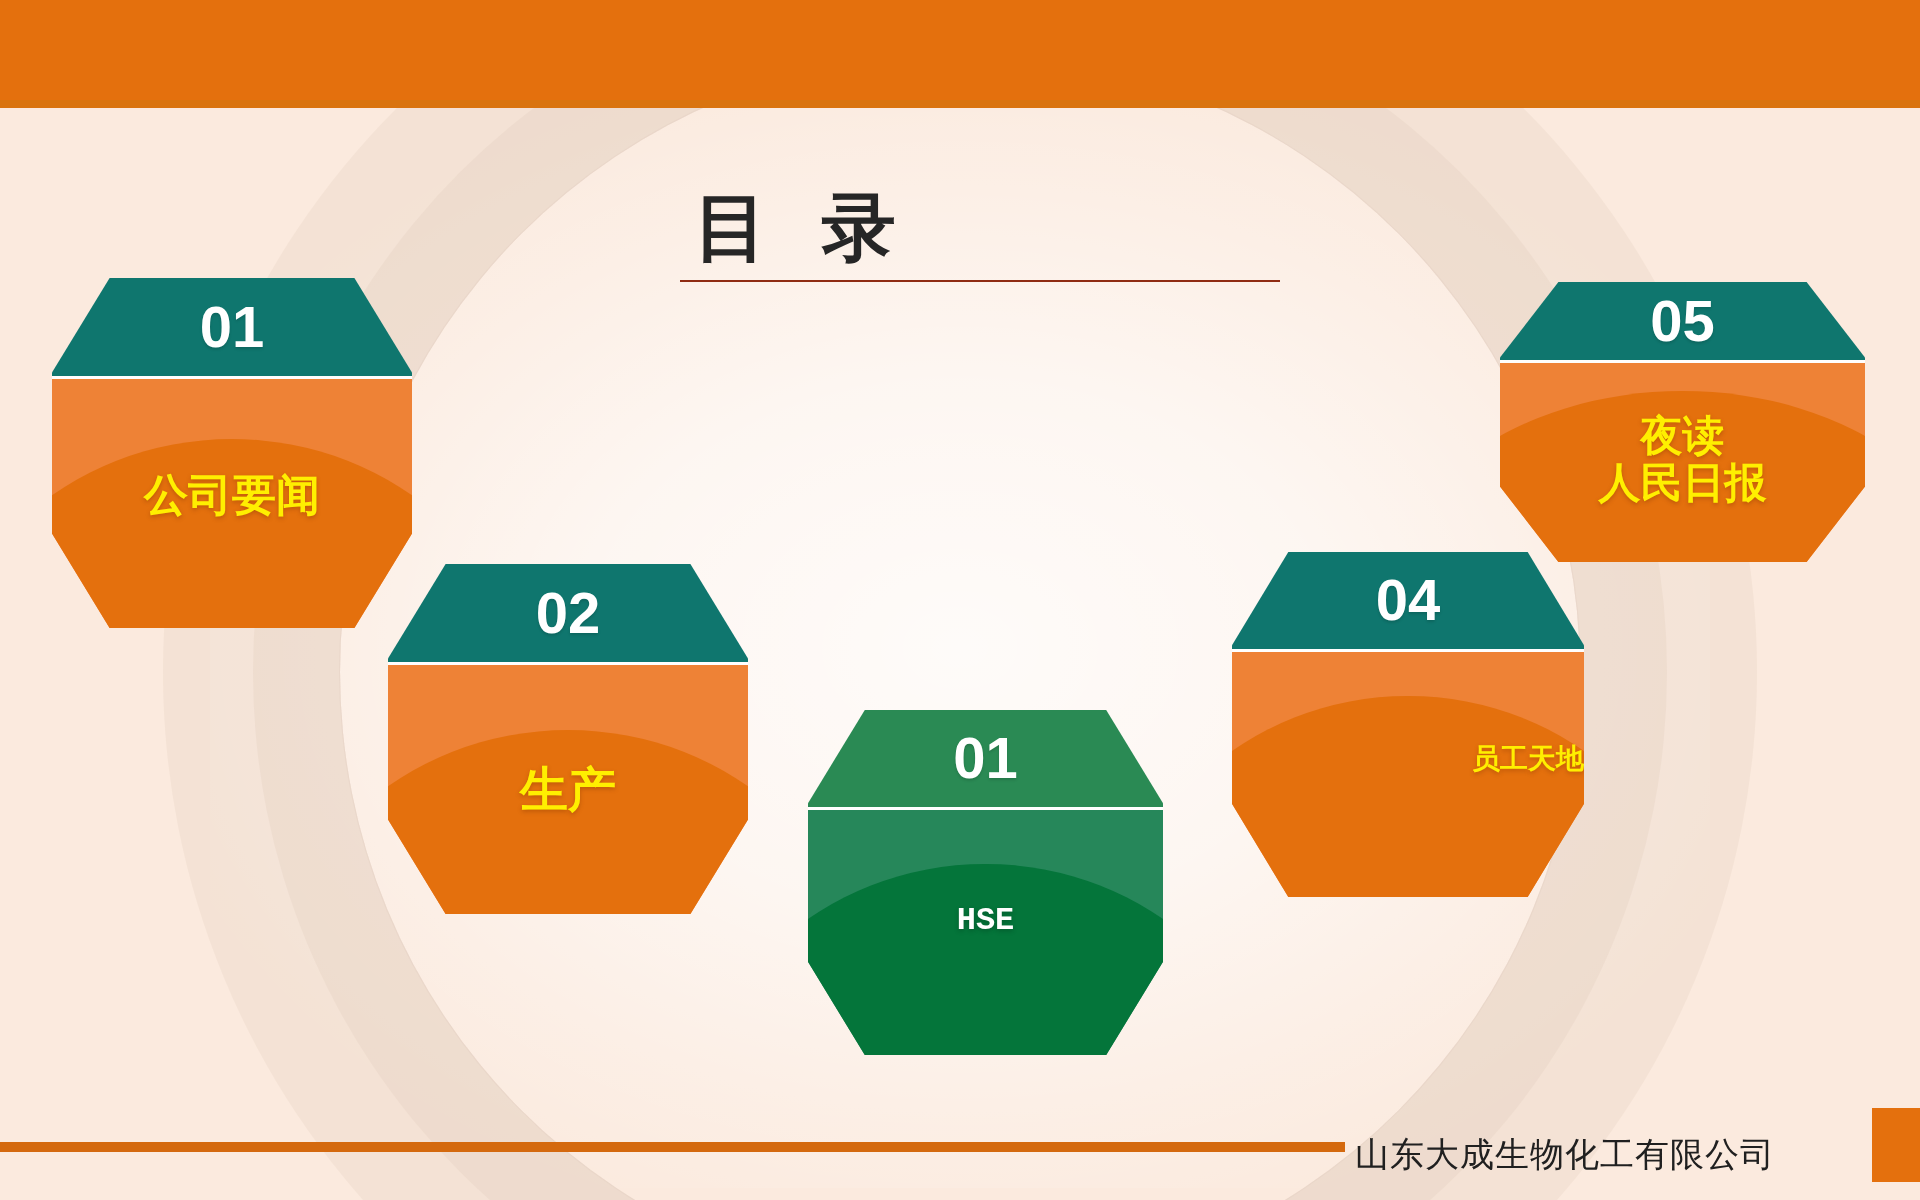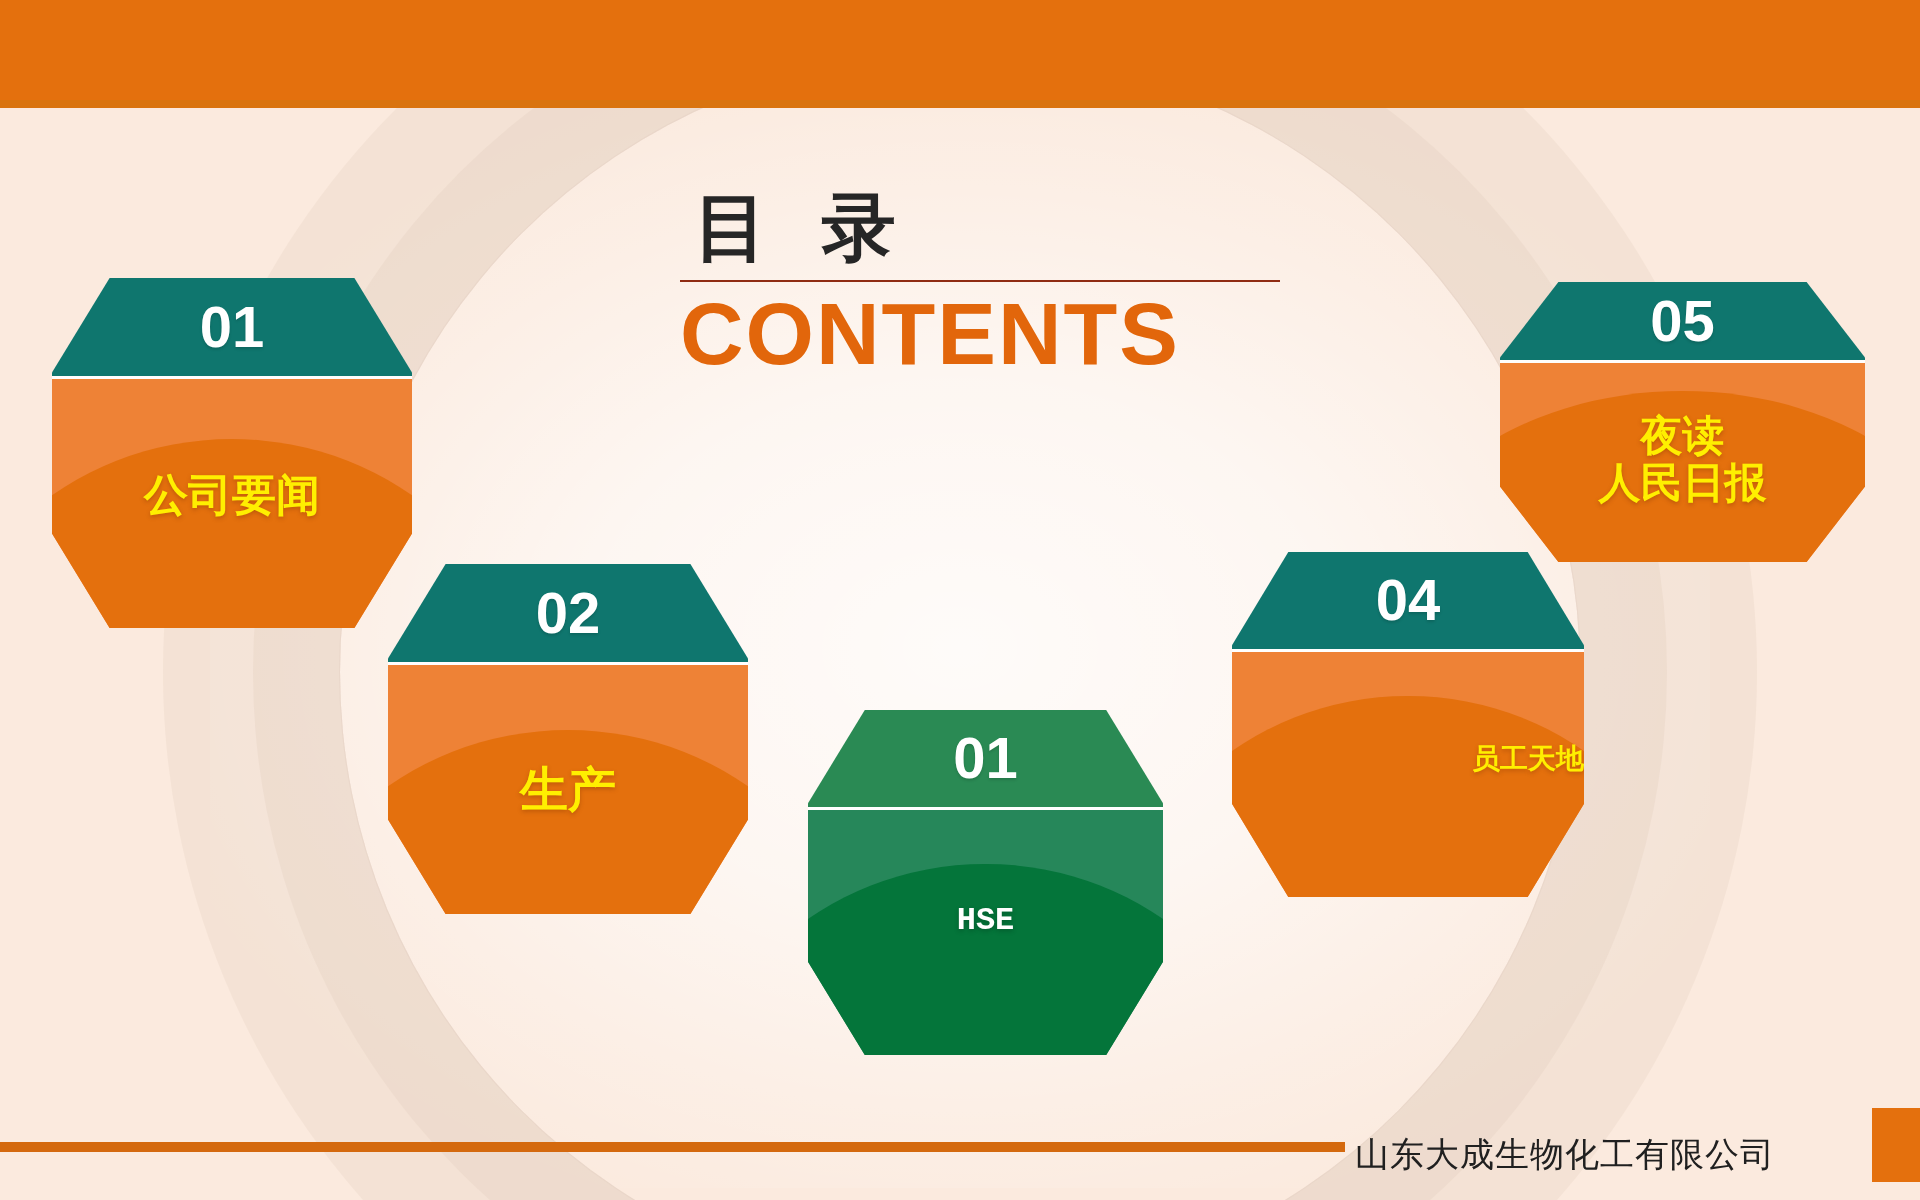--- a/index.html
+++ b/index.html
@@ -150,21 +150,20 @@
 
   <div id="bg-glow"></div>
   <div id="bg-rings"></div>
 
   <div id="topbar"></div>
   <div id="topbar-shade"></div>
 
   <div id="title-wrap">
     <div id="title-cn">目 录</div>
     <div id="title-rule"></div>
-    <div id="title-en">CONTENTS</div>
   </div>
 
   <div class="hex orange" id="hex-01">
     <div class="top">
       <span class="num">01</span>
     </div>
     <div class="divider"></div>
     <div class="bottom">
       <div class="arc"></div>
     </div>

